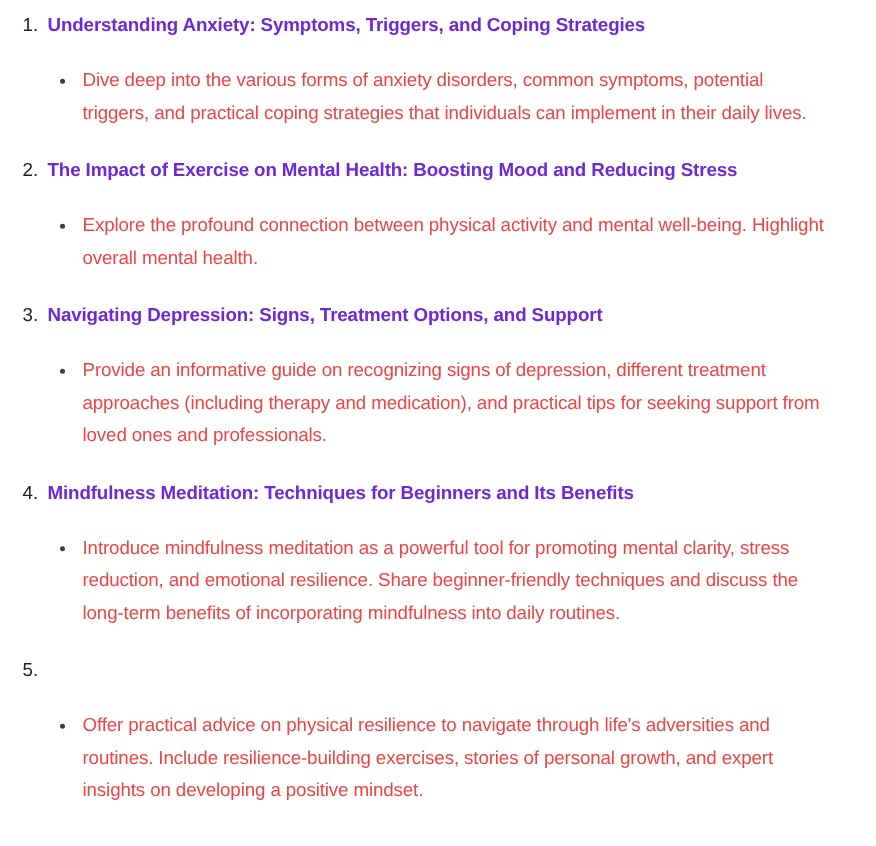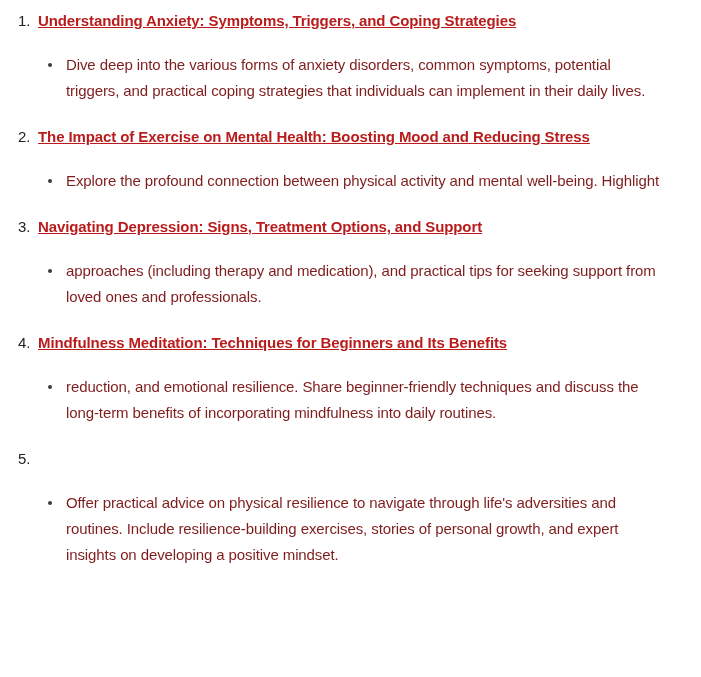--- a/index.html
+++ b/index.html
@@ -26,42 +26,41 @@
     white-space: nowrap;
   }
   .item-number {
     width: 20px;
     flex-shrink: 0;
     font-weight: 400;
     color: #212228;
   }
   .item-title {
     font-weight: 700;
-    color: #b91c1c;
+    color: #6d28d9;
     letter-spacing: -0.1px;
-    text-decoration: underline;
   }
   .bullet {
     display: flex;
     align-items: flex-start;
     margin-left: 30px;
   }
   .bullet-dot {
     width: 4px;
     height: 4px;
     border-radius: 50%;
     background: #3b3c43;
     margin-top: 11px;
     flex-shrink: 0;
   }
   .bullet-text {
     margin-left: 14px;
     font-size: 15px;
     line-height: 26px;
-    color: #7f1d1d;
+    color: #ef4444;
     letter-spacing: -0.1px;
   }
   .bullet-line {
     display: block;
     white-space: nowrap;
   }
 </style>
 </head>
 <body>
 
@@ -83,46 +82,49 @@
 
   <div class="item">
     <div class="item-heading">
       <span class="item-number">2.</span>
       <span class="item-title">The Impact of Exercise on Mental Health: Boosting Mood and Reducing Stress</span>
     </div>
     <div class="bullet">
       <span class="bullet-dot"></span>
       <div class="bullet-text">
         <span class="bullet-line">Explore the profound connection between physical activity and mental well-being. Highlight</span>
+        <span class="bullet-line">overall mental health.</span>
       </div>
     </div>
   </div>
 
   <div class="item">
     <div class="item-heading">
       <span class="item-number">3.</span>
       <span class="item-title">Navigating Depression: Signs, Treatment Options, and Support</span>
     </div>
     <div class="bullet">
       <span class="bullet-dot"></span>
       <div class="bullet-text">
+        <span class="bullet-line">Provide an informative guide on recognizing signs of depression, different treatment</span>
         <span class="bullet-line">approaches (including therapy and medication), and practical tips for seeking support from</span>
         <span class="bullet-line">loved ones and professionals.</span>
       </div>
     </div>
   </div>
 
   <div class="item">
     <div class="item-heading">
       <span class="item-number">4.</span>
       <span class="item-title">Mindfulness Meditation: Techniques for Beginners and Its Benefits</span>
     </div>
     <div class="bullet">
       <span class="bullet-dot"></span>
       <div class="bullet-text">
+        <span class="bullet-line">Introduce mindfulness meditation as a powerful tool for promoting mental clarity, stress</span>
         <span class="bullet-line">reduction, and emotional resilience. Share beginner-friendly techniques and discuss the</span>
         <span class="bullet-line">long-term benefits of incorporating mindfulness into daily routines.</span>
       </div>
     </div>
   </div>
 
   <div class="item">
     <div class="item-heading">
       <span class="item-number">5.</span>
     </div>

